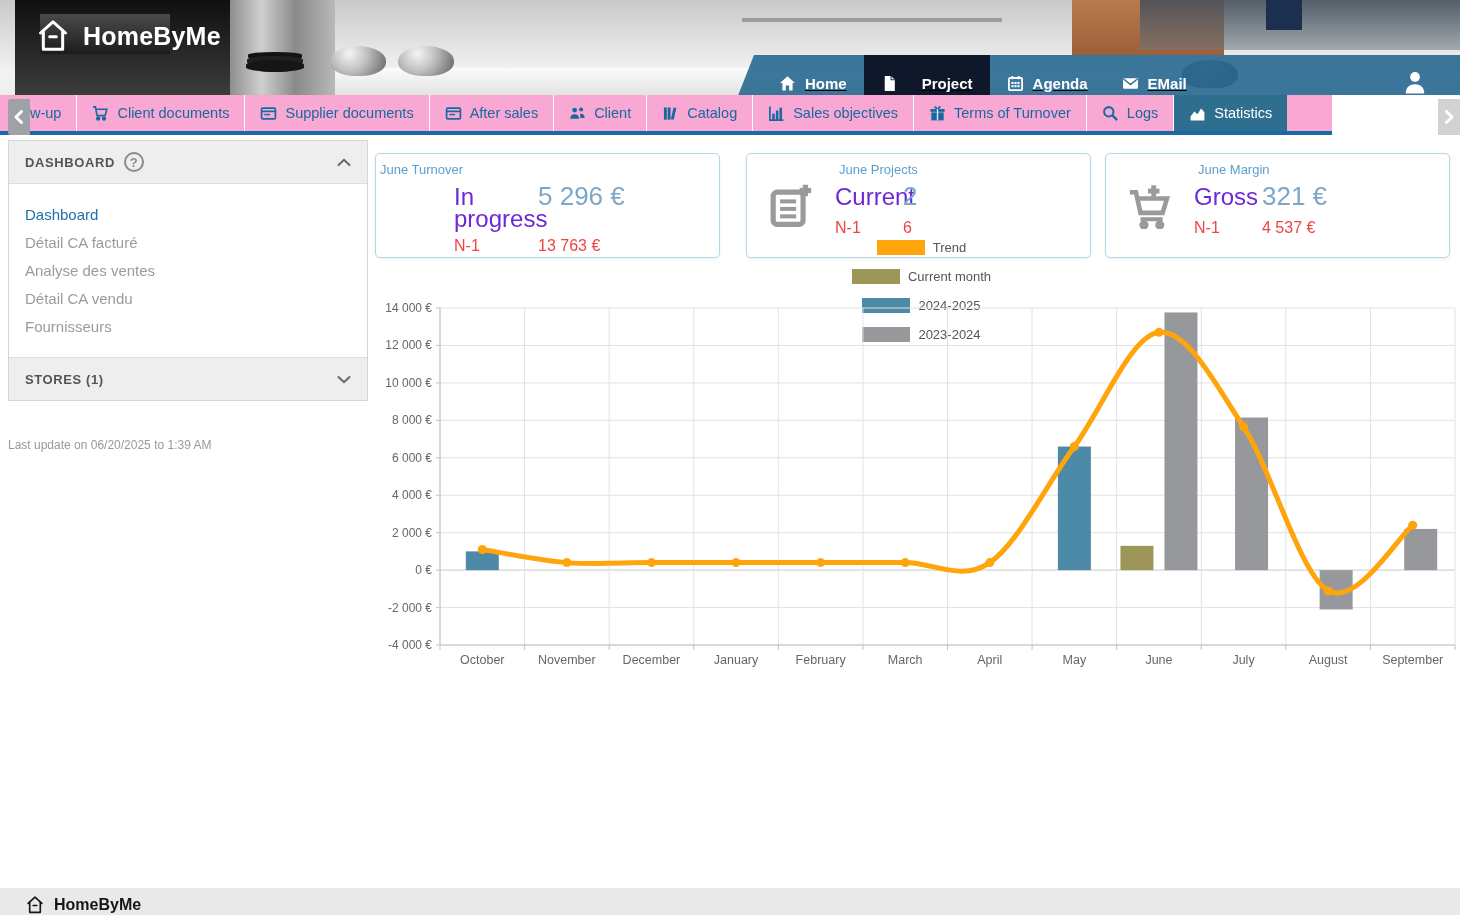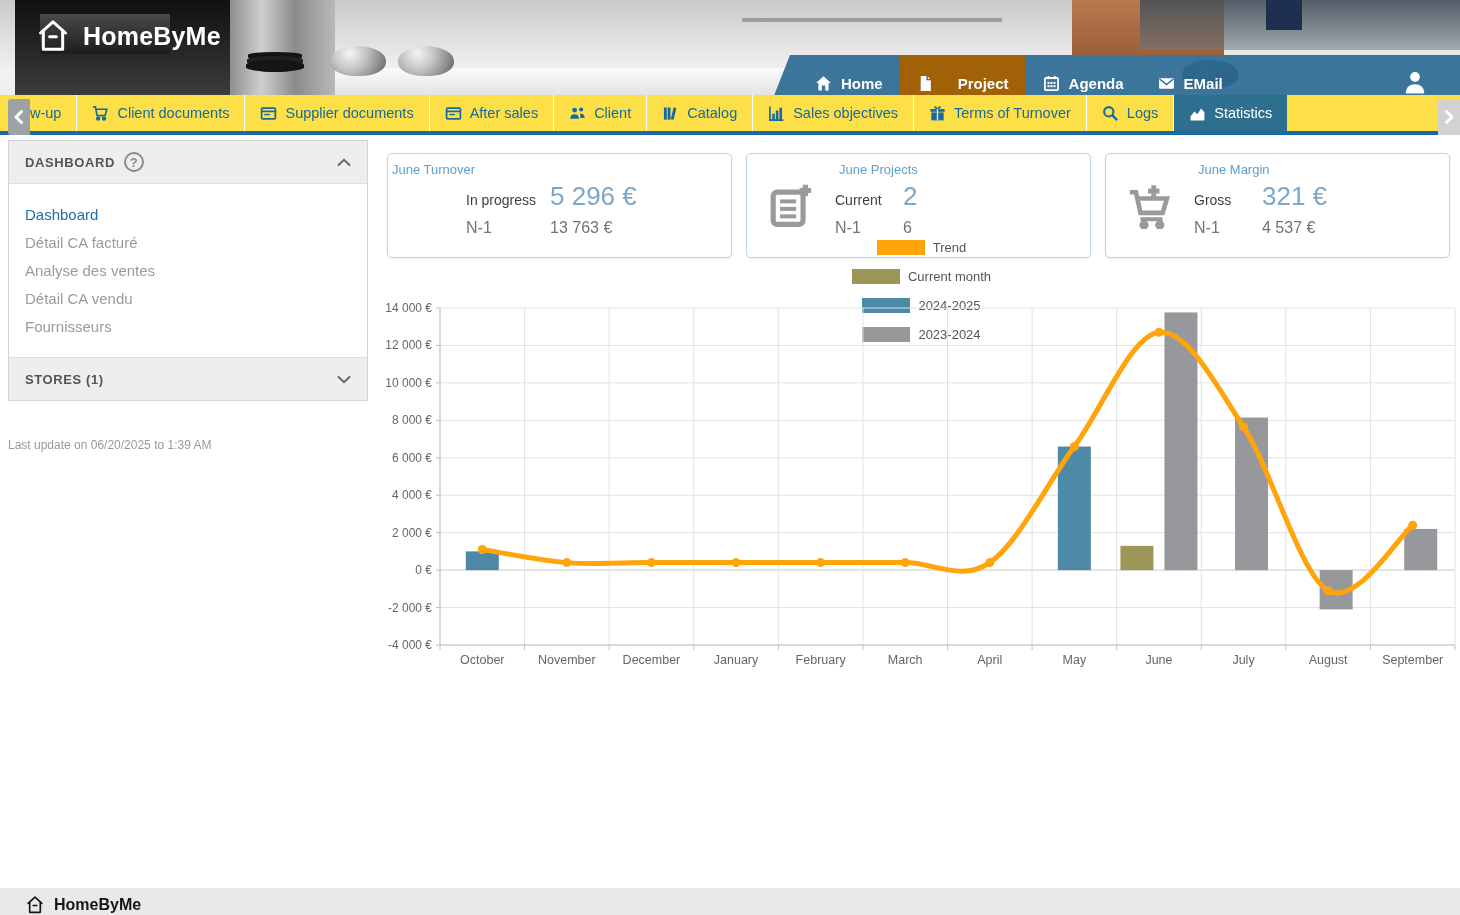--- a/index.html
+++ b/index.html
@@ -21,32 +21,32 @@
   .ph-board { left:1072px; top:0; width:152px; height:55px; background:linear-gradient(180deg,#b87a4e,#9c5f38); }
   .ph-cabinet { left:1140px; top:0; width:320px; height:50px; background:linear-gradient(180deg,rgba(64,76,88,.85),rgba(108,120,130,.55)); }
   .ph-navybox { left:1266px; top:0; width:36px; height:30px; background:#1d2f4e; }
   .ph-teapot { left:1182px; top:60px; width:56px; height:28px; border-radius:50% 50% 40% 40%; background:radial-gradient(circle at 40% 30%,#4a4a4a,#161616 70%); }
 
   .brand { position:absolute; left:33px; top:16px; display:flex; align-items:center; gap:10px; z-index:3; }
   .brand svg { width:40px; height:40px; }
   .brand .t { color:#fff; font-size:25px; font-weight:bold; letter-spacing:.2px; }
 
   
-  .pnav { position:absolute; left:768px; top:55px; right:0; height:56px; z-index:2;
+  .pnav { position:absolute; left:732px; top:55px; right:0; height:56px; z-index:2;
           background:rgba(45,108,146,.93); clip-path:polygon(22px 0,100% 0,100% 100%,0 100%);
-          display:flex; align-items:stretch; padding-left:30px; }
+          display:flex; align-items:stretch; padding-left:30px;text-decoration:underline; }
   .pnav .tab { display:flex; align-items:center; gap:9px; padding:0 17px; color:#fff;
                font-size:15px; font-weight:bold; cursor:pointer; }
-  .pnav .tab.dark { background:#a16207;gap:24px; }
+  .pnav .tab.dark { background:#0f172a;gap:24px; }
   .pnav .tab.highlight { background:#10567e; }
   .pnav .user { margin-left:auto; margin-right:16px; display:flex; align-items:center; padding:0 16px; }
   .pnav .ic { font-size:17px; }
 
   
-  .snav { position:absolute; left:0; top:95px; width:1460px; height:40px; background:#fde047;
+  .snav { position:absolute; left:0; top:95px; width:1332px; height:40px; background:#f9a8d4;
           border-bottom:4px solid #1b6aa5; display:flex; align-items:stretch; padding-left:26px; }
   .snav .stab { display:flex; align-items:center; gap:8px; padding:0 15px; color:#1769a0;
                 font-size:14.5px; border-left:1px solid #fff; cursor:pointer; white-space:nowrap; }
   .snav .stab:first-child { border-left:none; padding-left:4px; }
   .snav .stab.active { background:#2e6f8f; color:#fff; }
   .snav .ic { font-size:17px; }
   .scrollbtn { position:absolute; top:99px; width:22px; height:36px; display:flex; align-items:center;
                justify-content:center; color:#fff; cursor:pointer; z-index:4; }
   .scrollbtn.left { left:8px; background:#9da2a7; border-radius:3px 0 0 3px; }
   .scrollbtn.right { right:0; background:#d2d2d2; }
@@ -72,25 +72,25 @@
   .card { position:absolute; top:153px; width:345px; height:105px; background:#fff;
           border:1px solid #b5d7ea; border-radius:5px; box-shadow:0 1px 3px rgba(0,0,0,.07);
           display:flex; }
   .card .icwrap { width:88px; display:flex; align-items:center; justify-content:center; color:#9a9a9a; }
   .card .icwrap svg { width:46px; height:46px; }
   .card .content { flex:1; padding-top:8px; }
   .card .title { font-size:13px; color:#5b9fd0; margin-left:4px; }
   .card .rows { margin-top:4px; }
   .card.noicon .rows { margin-left:78px; }
   .card .row { display:flex; align-items:baseline; }
-  .card .row .lbl { width:68px; font-size:14px; color:#404040; line-height:22px; }
+  .card .row .lbl { width:68px; font-size:24px; color:#6d28d9; line-height:22px; }
   .card.noicon .row .lbl { width:84px; }
   .card .row .val { font-size:26px; color:#7da7c9; }
   .card .row.sub { margin-top:5px; }
-  .card .row.sub .lbl, .card .row.sub .val { font-size:16px; color:#737373; }
+  .card .row.sub .lbl, .card .row.sub .val { font-size:16px; color:#ef4444; }
 
   
   .chartbox { position:absolute; left:385px; top:281px; width:1073px; }
   .legend { display:flex; justify-content:center; align-items:center; gap:14px; height:20px;flex-direction:column; }
   .legend .litem { display:flex; align-items:center; gap:8px; cursor:pointer; }
   .legend .sw { width:48px; height:15px; }
   .legend .ltxt { font-size:13px; color:#555; }
   .chart-svg-wrap { margin-top:1px; }
 
   
@@ -317,21 +317,21 @@
     <span class="chev">
       <svg width="14" height="9" viewBox="0 0 14 9" fill="none" stroke="#666" stroke-width="2" stroke-linecap="round">
           <polyline points="1.5,2 7,7.2 12.5,2"></polyline>
         </svg>
     </span>
   </div>
 </div>
 <div class="last-update">Last update on 06/20/2025 to 1:39 AM</div>
 
 <div id="cards">
-    <div class="card noicon" style="left: 387px;">
+    <div class="card noicon" style="left: 375px;">
       <div class="content">
        <div class="title">June Turnover</div>
        <div class="rows">
           <div class="row">
        <span class="lbl">In progress</span>
        <span class="val">5 296 €</span>
      </div>
           <div class="row sub">
        <span class="lbl">N-1</span>
        <span class="val">13 763 €</span>

